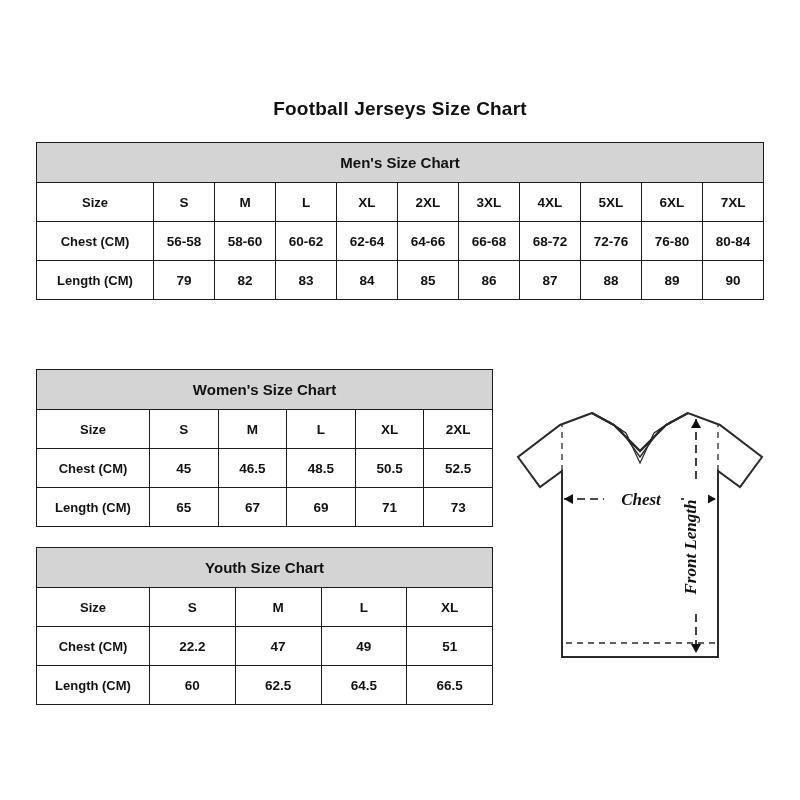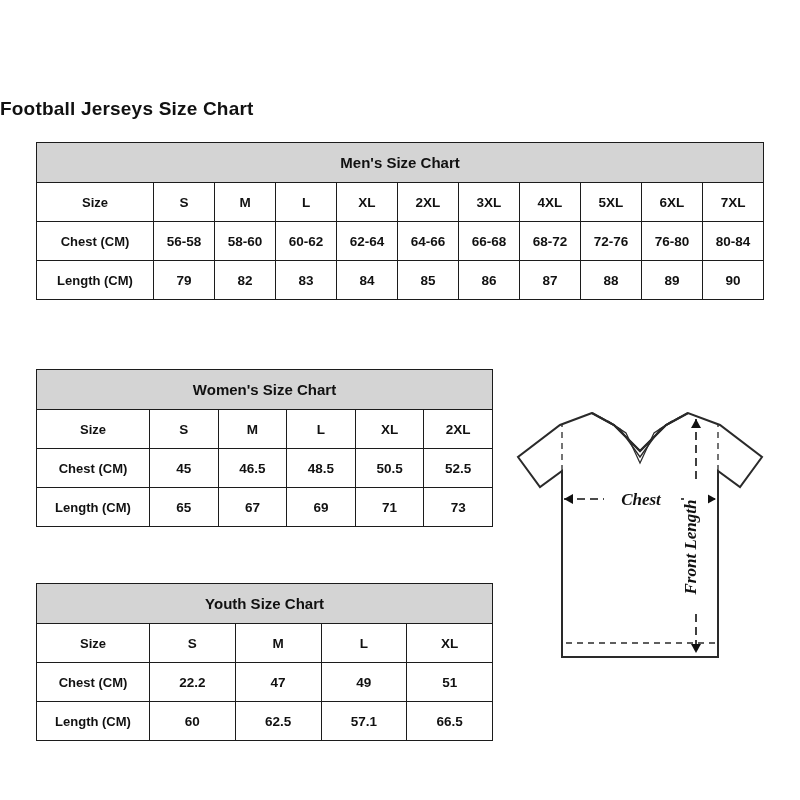--- a/index.html
+++ b/index.html
@@ -14,20 +14,21 @@
     color: #111111;
     position: relative;
     overflow: hidden;
   }
 
   #page-title {
     position: absolute;
     top: 98px;
     left: 0;
     width: 800px;
+    text-align: center;
     font-size: 19px;
     font-weight: bold;
     color: #111111;
     letter-spacing: 0.2px;
   }
 
   table.size-table {
     border-collapse: collapse;
     table-layout: fixed;
     background: #ffffff;
@@ -75,21 +76,20 @@
   #womens-table-wrap table { width: 456px; padding-left: 40px; }
   #womens-table-wrap col.label-col { width: 113px; }
   #womens-table-wrap col.data-col  { width: 68.6px; }
 
   
   #youth-table-wrap {
     position: absolute;
     top: 547px;
     left: 36px;
     width: 456px;
-    margin-top: 36px;
   }
   #youth-table-wrap table { width: 456px; }
   #youth-table-wrap col.label-col { width: 113px; }
   #youth-table-wrap col.data-col  { width: 85.75px; }
 
   
   #shirt-diagram {
     position: absolute;
     left: 500px;
     top: 395px;
@@ -242,21 +242,21 @@
         <td class="row-label">Chest (CM)</td>
         <td>22.2</td>
         <td>47</td>
         <td>49</td>
         <td>51</td>
       </tr>
       <tr>
         <td class="row-label">Length (CM)</td>
         <td>60</td>
         <td>62.5</td>
-        <td>57.1</td>
+        <td>64.5</td>
         <td>66.5</td>
       </tr>
     </tbody>
   </table>
 </div>
 
 <div id="shirt-diagram">
   <svg viewBox="0 0 280 300" xmlns="http://www.w3.org/2000/svg">
 
     <path d="M92 18 L60 30 L18 62 L40 92 L62 76 L62 262 L218 262 L218 76 L240 92 L262 62 L220 30 L188 18 L166 30 L140 56 L114 30 Z" fill="#ffffff" stroke="#2a2a2a" stroke-width="2"></path>

